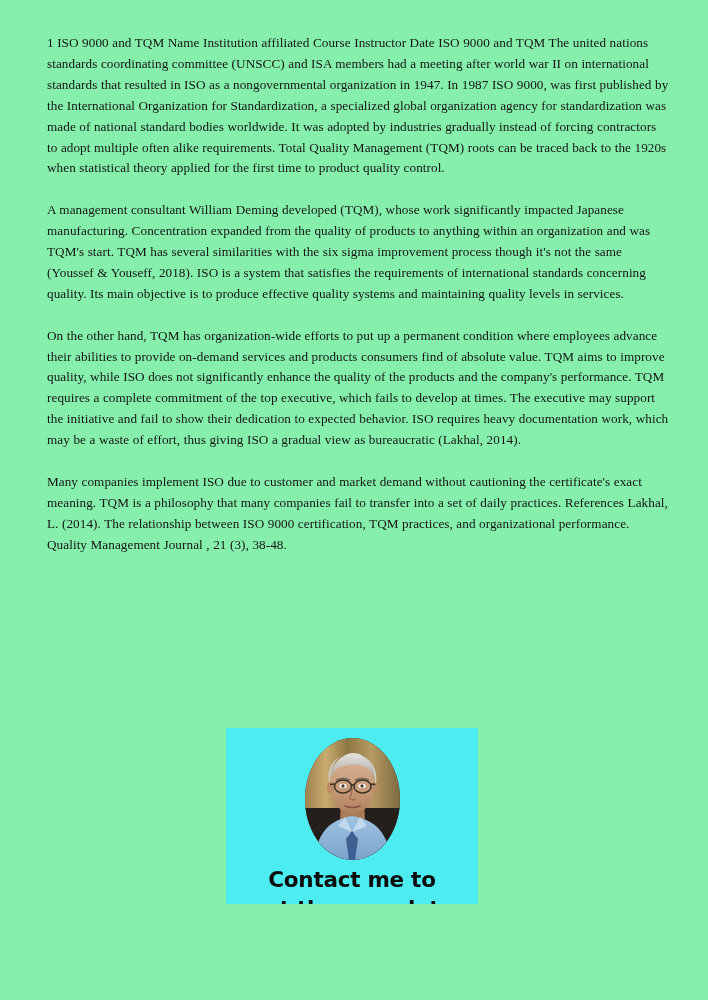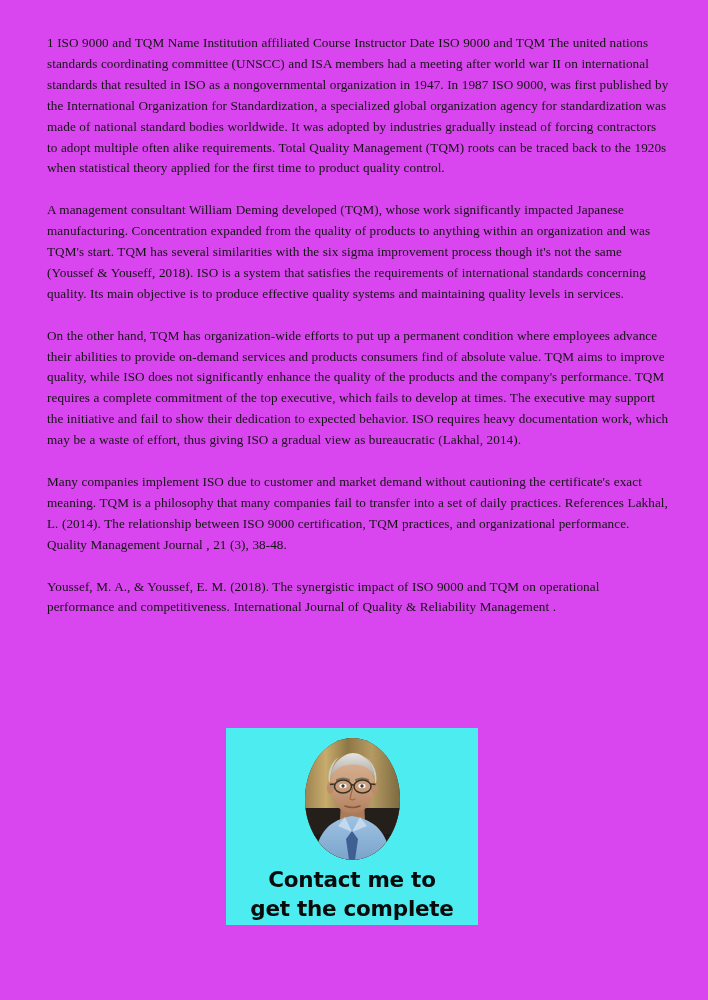--- a/index.html
+++ b/index.html
@@ -16,21 +16,21 @@
     font-family: "Liberation Serif", "DejaVu Serif", serif;
     color: #000000;
   }
 
   .page {
     position: absolute;
     left: 0;
     top: 0;
     width: 708px;
     height: 1000px;
-    background: #d946ef;
+    background: #86efac;
   }
 
   .doc-body {
     position: absolute;
     left: 47px;
     top: 33px;
     width: 622px;
   }
 
   .para {
@@ -44,21 +44,21 @@
     word-spacing: 0.01em;
   }
   .para:last-child { margin-bottom: 0; }
 
   
   .promo-card {
     position: absolute;
     left: 226px;
     top: 728px;
     width: 252px;
-    height: 197px;
+    height: 176px;
     background: #4DECF1;
     overflow: hidden;
   }
 
   .portrait-wrap {
     position: absolute;
     left: 79px;
     top: 10px;
     width: 95px;
     height: 122px;
@@ -106,21 +106,20 @@
 </head>
 <body>
 
 <div class="page">
 
   <div class="doc-body">
     <p class="para">1 ISO 9000 and TQM Name Institution affiliated Course Instructor Date ISO 9000 and TQM The united nations standards coordinating committee (UNSCC) and ISA members had a meeting after world war II on international standards that resulted in ISO as a nongovernmental organization in 1947. In 1987 ISO 9000, was first published by the International Organization for Standardization, a specialized global organization agency for standardization was made of national standard bodies worldwide. It was adopted by industries gradually instead of forcing contractors to adopt multiple often alike requirements. Total Quality Management (TQM) roots can be traced back to the 1920s when statistical theory applied for the first time to product quality control.</p>
     <p class="para">A management consultant William Deming developed (TQM), whose work significantly impacted Japanese manufacturing. Concentration expanded from the quality of products to anything within an organization and was TQM's start. TQM has several similarities with the six sigma improvement process though it's not the same (Youssef &amp; Youseff, 2018). ISO is a system that satisfies the requirements of international standards concerning quality. Its main objective is to produce effective quality systems and maintaining quality levels in services.</p>
     <p class="para">On the other hand, TQM has organization-wide efforts to put up a permanent condition where employees advance their abilities to provide on-demand services and products consumers find of absolute value. TQM aims to improve quality, while ISO does not significantly enhance the quality of the products and the company's performance. TQM requires a complete commitment of the top executive, which fails to develop at times. The executive may support the initiative and fail to show their dedication to expected behavior. ISO requires heavy documentation work, which may be a waste of effort, thus giving ISO a gradual view as bureaucratic (Lakhal, 2014).</p>
     <p class="para">Many companies implement ISO due to customer and market demand without cautioning the certificate's exact meaning. TQM is a philosophy that many companies fail to transfer into a set of daily practices. References Lakhal, L. (2014). The relationship between ISO 9000 certification, TQM practices, and organizational performance. Quality Management Journal , 21 (3), 38-48.</p>
-    <p class="para">Youssef, M. A., &amp; Youssef, E. M. (2018). The synergistic impact of ISO 9000 and TQM on operational performance and competitiveness. International Journal of Quality &amp; Reliability Management .</p>
   </div>
 
   <div class="promo-card">
 
     <div class="portrait-wrap">
       <svg class="portrait-svg" viewBox="0 0 95 122" preserveAspectRatio="xMidYMid slice">
         <defs>
           <linearGradient id="wallg" x1="0" y1="0" x2="1" y2="0">
             <stop offset="0%" stop-color="#9d8350"></stop>
             <stop offset="22%" stop-color="#c8ab6d"></stop>

